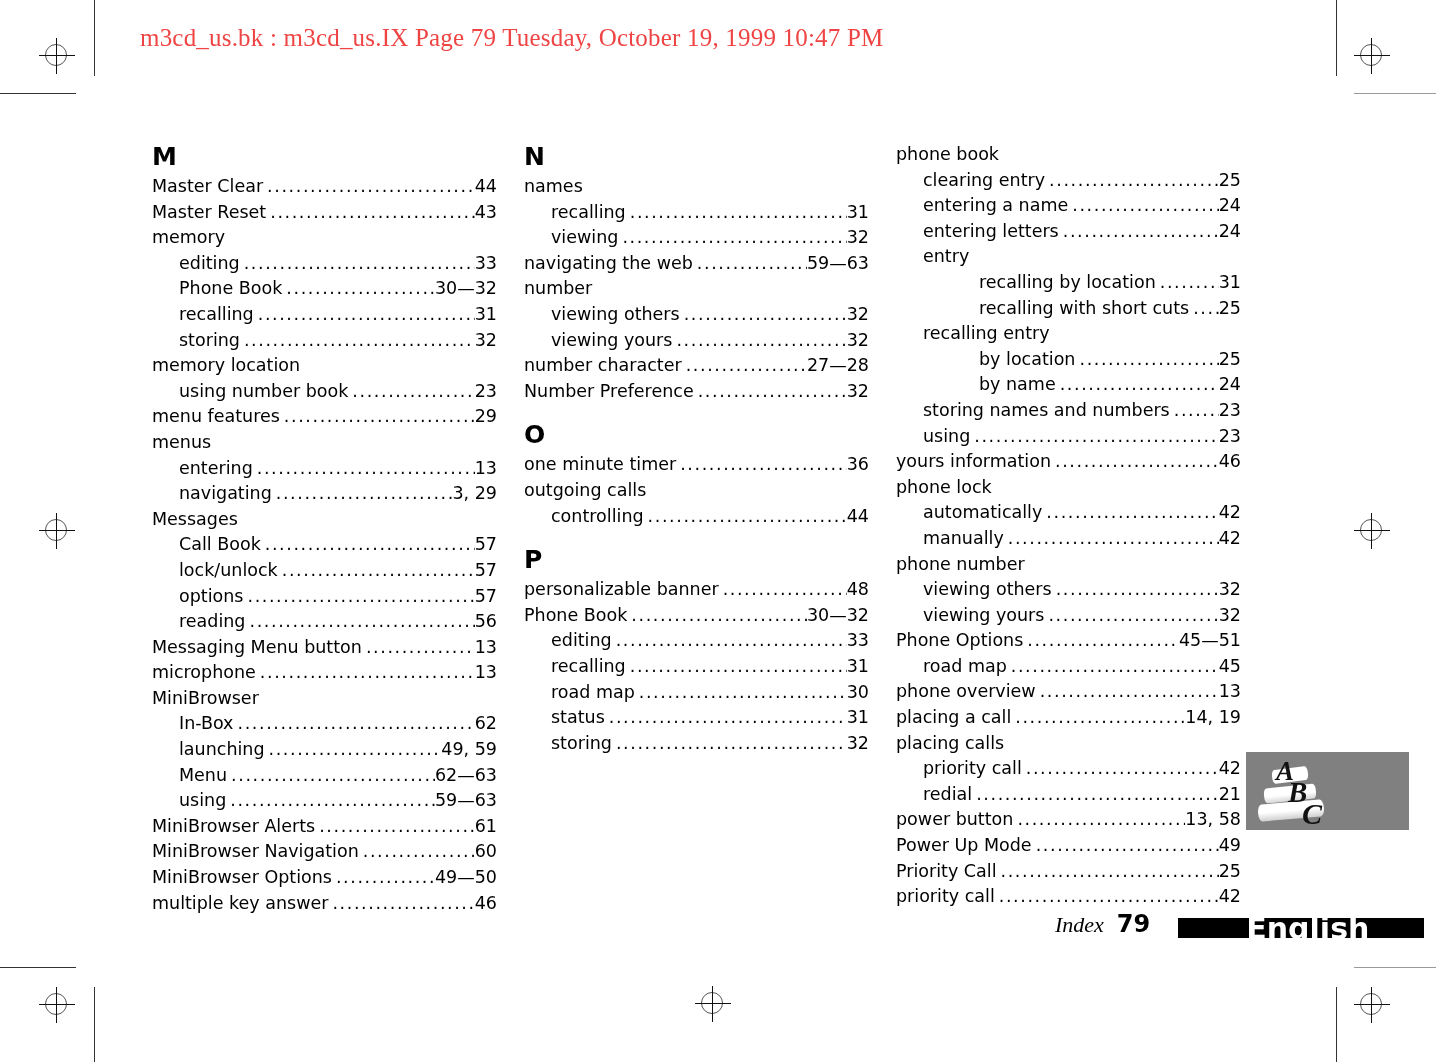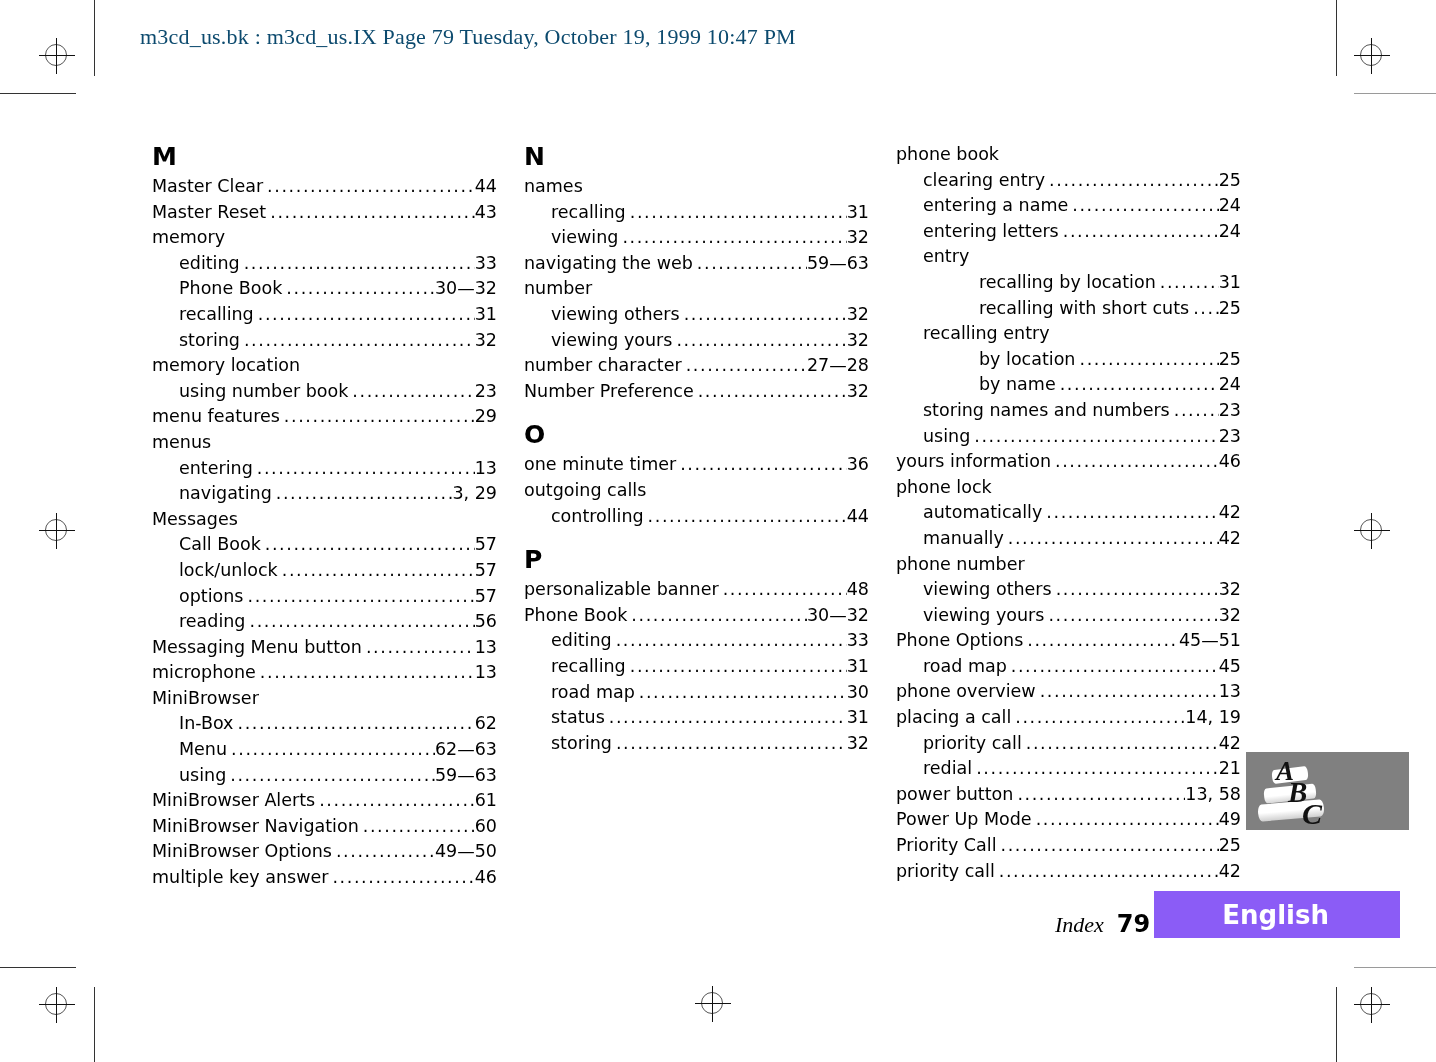--- a/index.html
+++ b/index.html
@@ -46,24 +46,24 @@
     position: absolute;
     background: #333;
   }
 
   
   .page-header {
     position: absolute;
     left: 140px;
     top: 24px;
     font-family: "Liberation Serif", serif;
-    font-size: 22px;
+    font-size: 25px;
     letter-spacing: 0.2px;
     white-space: nowrap;
-    color: #0c4a6e;
+    color: #ef4444;
   }
 
   
   .index-area {
     position: absolute;
     left: 152px;
     top: 142px;
     width: 1090px;
     display: flex;
     gap: 27px;
@@ -167,32 +167,32 @@
   }
   .footer .index-word {
     font-family: "Liberation Serif", serif;
     font-style: italic;
     font-size: 22px;
     padding-right: 13px;
   }
   .footer .page-num {
     font-size: 24px;
     font-weight: bold;
-    padding-right: 4px;
+    padding-right: 28px;
   }
   .footer .lang-bar {
-    background: #8b5cf6;
+    background: #000000;
     color: #ffffff;
     width: 246px;
-    height: 47px;
+    height: 20px;
     display: flex;
     align-items: center;
     box-sizing: border-box;
     padding-left: 68px;
-    font-size: 26px;
+    font-size: 30px;
     font-weight: bold;
   }
 </style>
 </head>
 <body>
 
 <div class="reg-mark" style="left:39px; top:38px;">
   <div class="circ"></div>
     <div class="vl"></div>
     <div class="hl"></div>
@@ -341,20 +341,25 @@
       <div class="entry lvl-0 nolead">
         <span class="label">MiniBrowser</span>
         <span class="pg"></span>
       </div>
       <div class="entry lvl-1">
         <span class="label">In-Box</span>
         <span class="leader"></span>
         <span class="pg">62</span>
       </div>
       <div class="entry lvl-1">
+        <span class="label">launching</span>
+        <span class="leader"></span>
+        <span class="pg">49, 59</span>
+      </div>
+      <div class="entry lvl-1">
         <span class="label">Menu</span>
         <span class="leader"></span>
         <span class="pg">62—63</span>
       </div>
       <div class="entry lvl-1">
         <span class="label">using</span>
         <span class="leader"></span>
         <span class="pg">59—63</span>
       </div>
       <div class="entry lvl-0">
@@ -578,20 +583,24 @@
       </div>
       <div class="entry lvl-0">
         <span class="label">phone overview</span>
         <span class="leader"></span>
         <span class="pg">13</span>
       </div>
       <div class="entry lvl-0">
         <span class="label">placing a call</span>
         <span class="leader"></span>
         <span class="pg">14, 19</span>
+      </div>
+      <div class="entry lvl-0 nolead">
+        <span class="label">placing calls</span>
+        <span class="pg"></span>
       </div>
       <div class="entry lvl-1">
         <span class="label">priority call</span>
         <span class="leader"></span>
         <span class="pg">42</span>
       </div>
       <div class="entry lvl-1">
         <span class="label">redial</span>
         <span class="leader"></span>
         <span class="pg">21</span>

